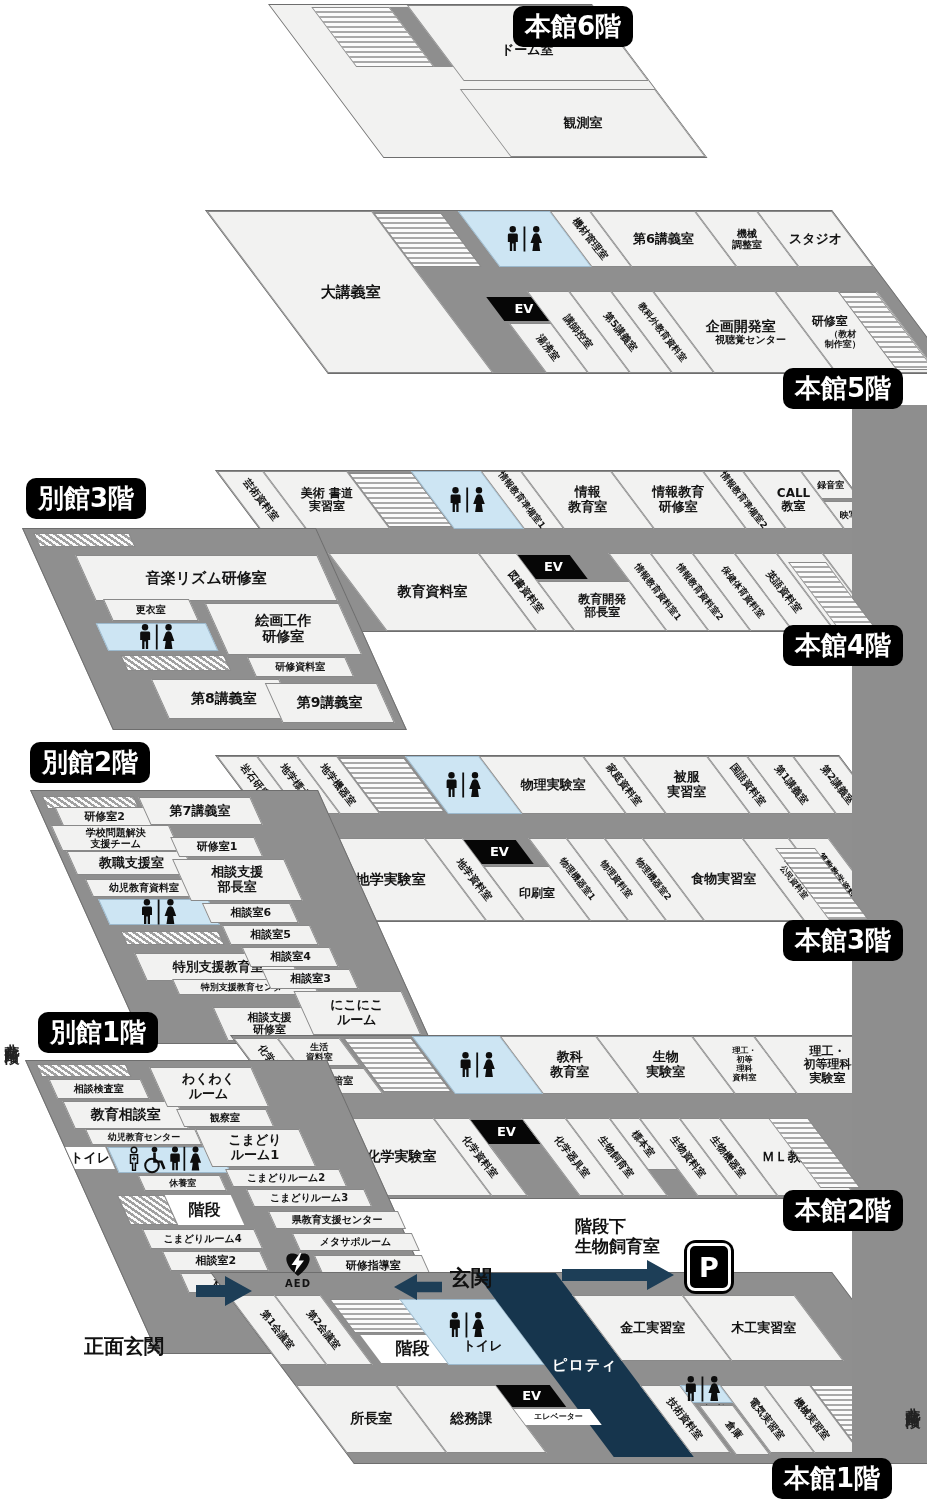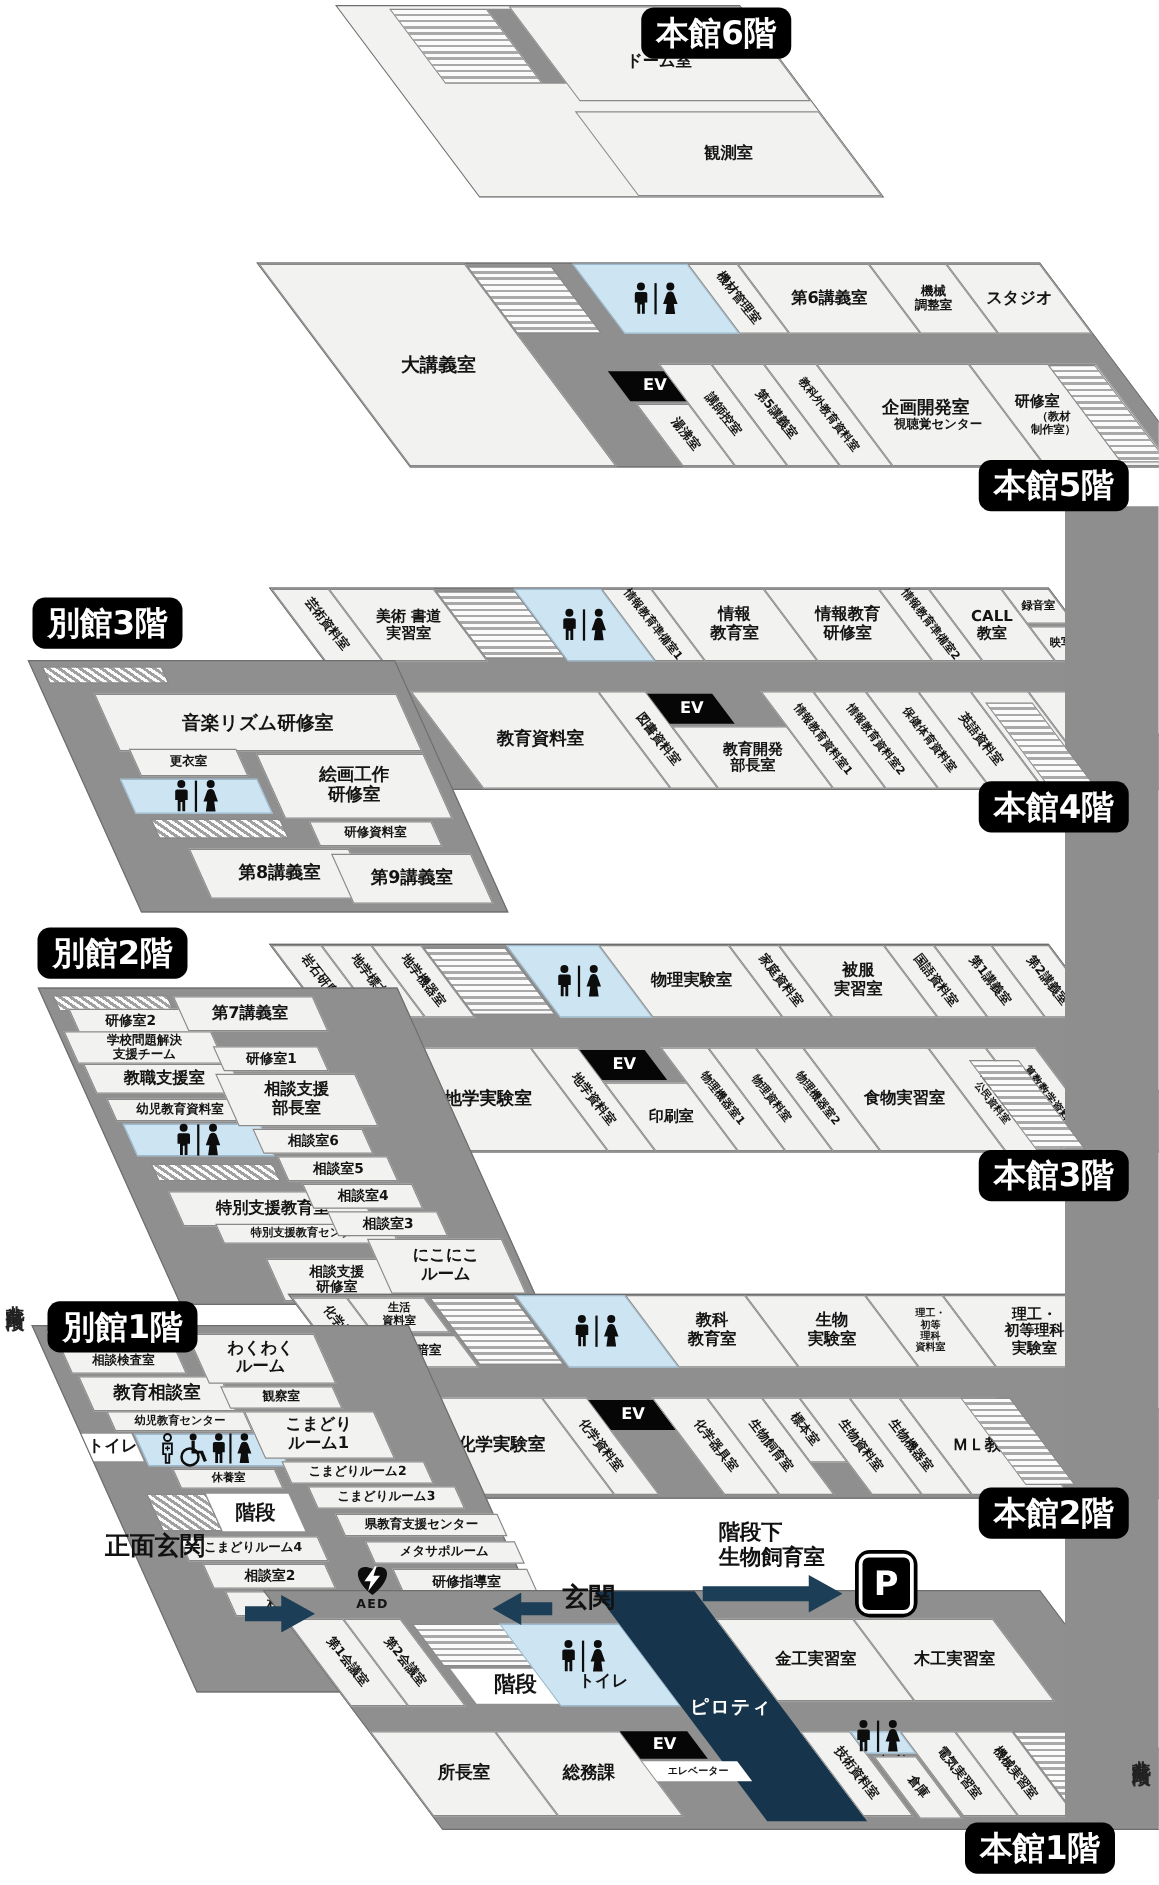--- a/index.html
+++ b/index.html
@@ -504,21 +504,21 @@
       <div class="room t-room" style="left: 174px; top: 150px; width: 130px; height: 18px;">
         <span class="lbl" style="font-size: 10px;">県教育支援センター</span>
       </div>
       <div class="room t-room" style="left: 188px; top: 172px; width: 120px; height: 18px;">
         <span class="lbl" style="font-size: 10px;">メタサポルーム</span>
       </div>
       <div class="room t-room" style="left: 200px; top: 194px; width: 108px; height: 22px;">
         <span class="lbl" style="font-size: 11px;">研修指導室</span>
       </div>
     </div>
-    <div class="badge" style="left: 38px; top: 1012px; margin-top: 29px;"><span>別館1階</span></div>
+    <div class="badge" style="left: 38px; top: 1012px;"><span>別館1階</span></div>
     <div class="plate skh" style="left: 210px; top: 1272px; width: 620px; height: 190px;">
       <div class="room t-room diag" style="left: 0px; top: 22px; width: 46px; height: 70px;">
         <span class="lbl" style="font-size: 10px;">第1会議室</span>
       </div>
       <div class="room t-room diag" style="left: 46px; top: 22px; width: 46px; height: 70px;">
         <span class="lbl" style="font-size: 10px;">第2会議室</span>
       </div>
       <div class="room t-stairs" style="left: 98px; top: 26px; width: 88px; height: 34px;"></div>
       <div class="room t-white" style="left: 102px; top: 62px; width: 84px; height: 28px;">
         <span class="lbl" style="font-size: 17px;">階段</span>
@@ -601,21 +601,21 @@
     <div class="ann" style="left: 562px; top: 1260px;">
       <svg width="112" height="30" viewBox="0 0 112 30">
         <polygon points="0,9 85,9 85,0 112,15 85,30 85,21 0,21" fill="#1d3e57"></polygon>
       </svg>
     </div>
     <div class="parking" style="left: 684px; top: 1240px;">
       <div class="pin">
         <span>P</span>
       </div>
     </div>
-    <div class="ann-text" style="left: 84px; top: 1224px; font-size: 20px;"><span>正面玄関</span></div>
+    <div class="ann-text" style="left: 84px; top: 1334px; font-size: 20px;"><span>正面玄関</span></div>
     <div class="ann" style="left: 196px; top: 1276px;">
       <svg width="56" height="30" viewBox="0 0 56 30">
         <polygon points="0,9 29,9 29,0 56,15 29,30 29,21 0,21" fill="#1d3e57"></polygon>
       </svg>
     </div>
     <div class="aed" style="left: 278px; top: 1246px;">
       <svg width="40" height="32" viewBox="0 0 40 32">
         <path d="M20 30C3 17 6 3 20 9 34 3 37 17 20 30Z" fill="#0d0d0d"></path>
         <polygon points="22,7 13.5,19 18.5,19 16.5,27 26,14.5 20.8,14.5 23.3,7" fill="#fff"></polygon>
       </svg>

